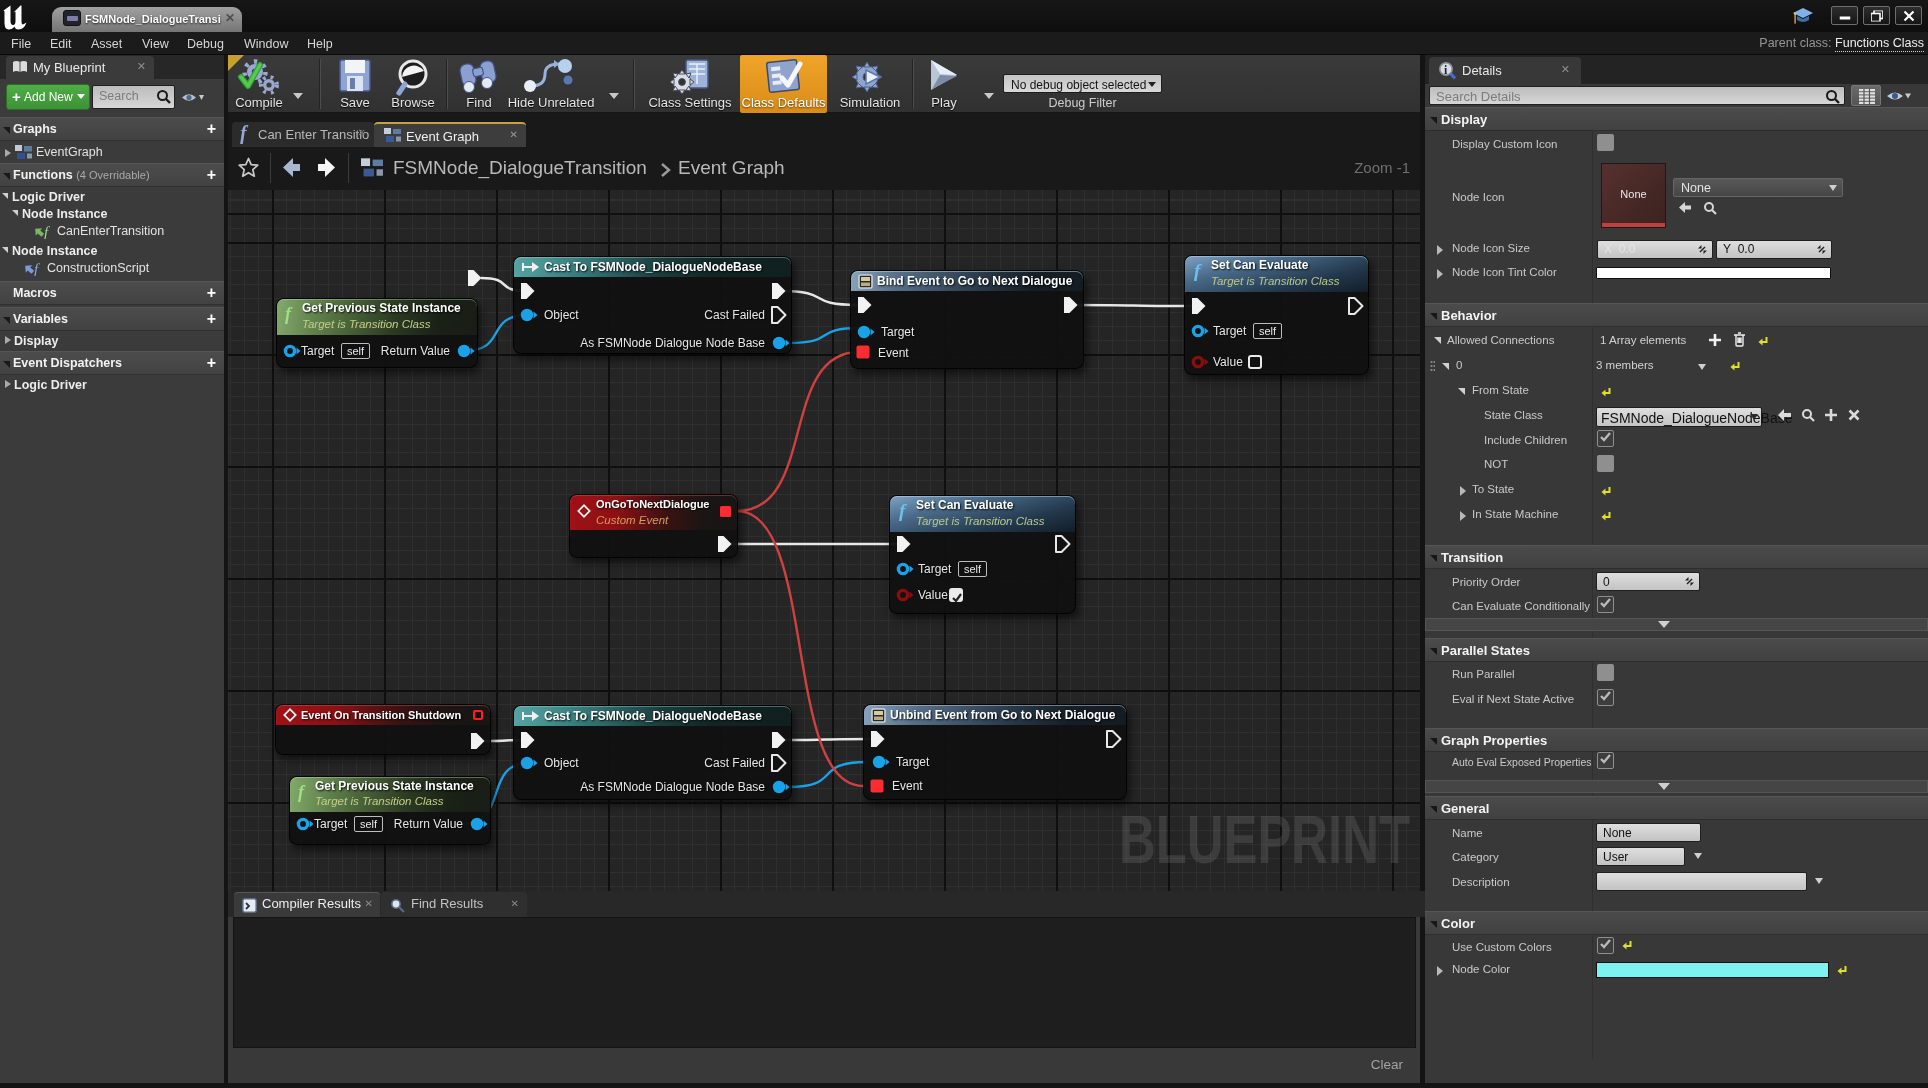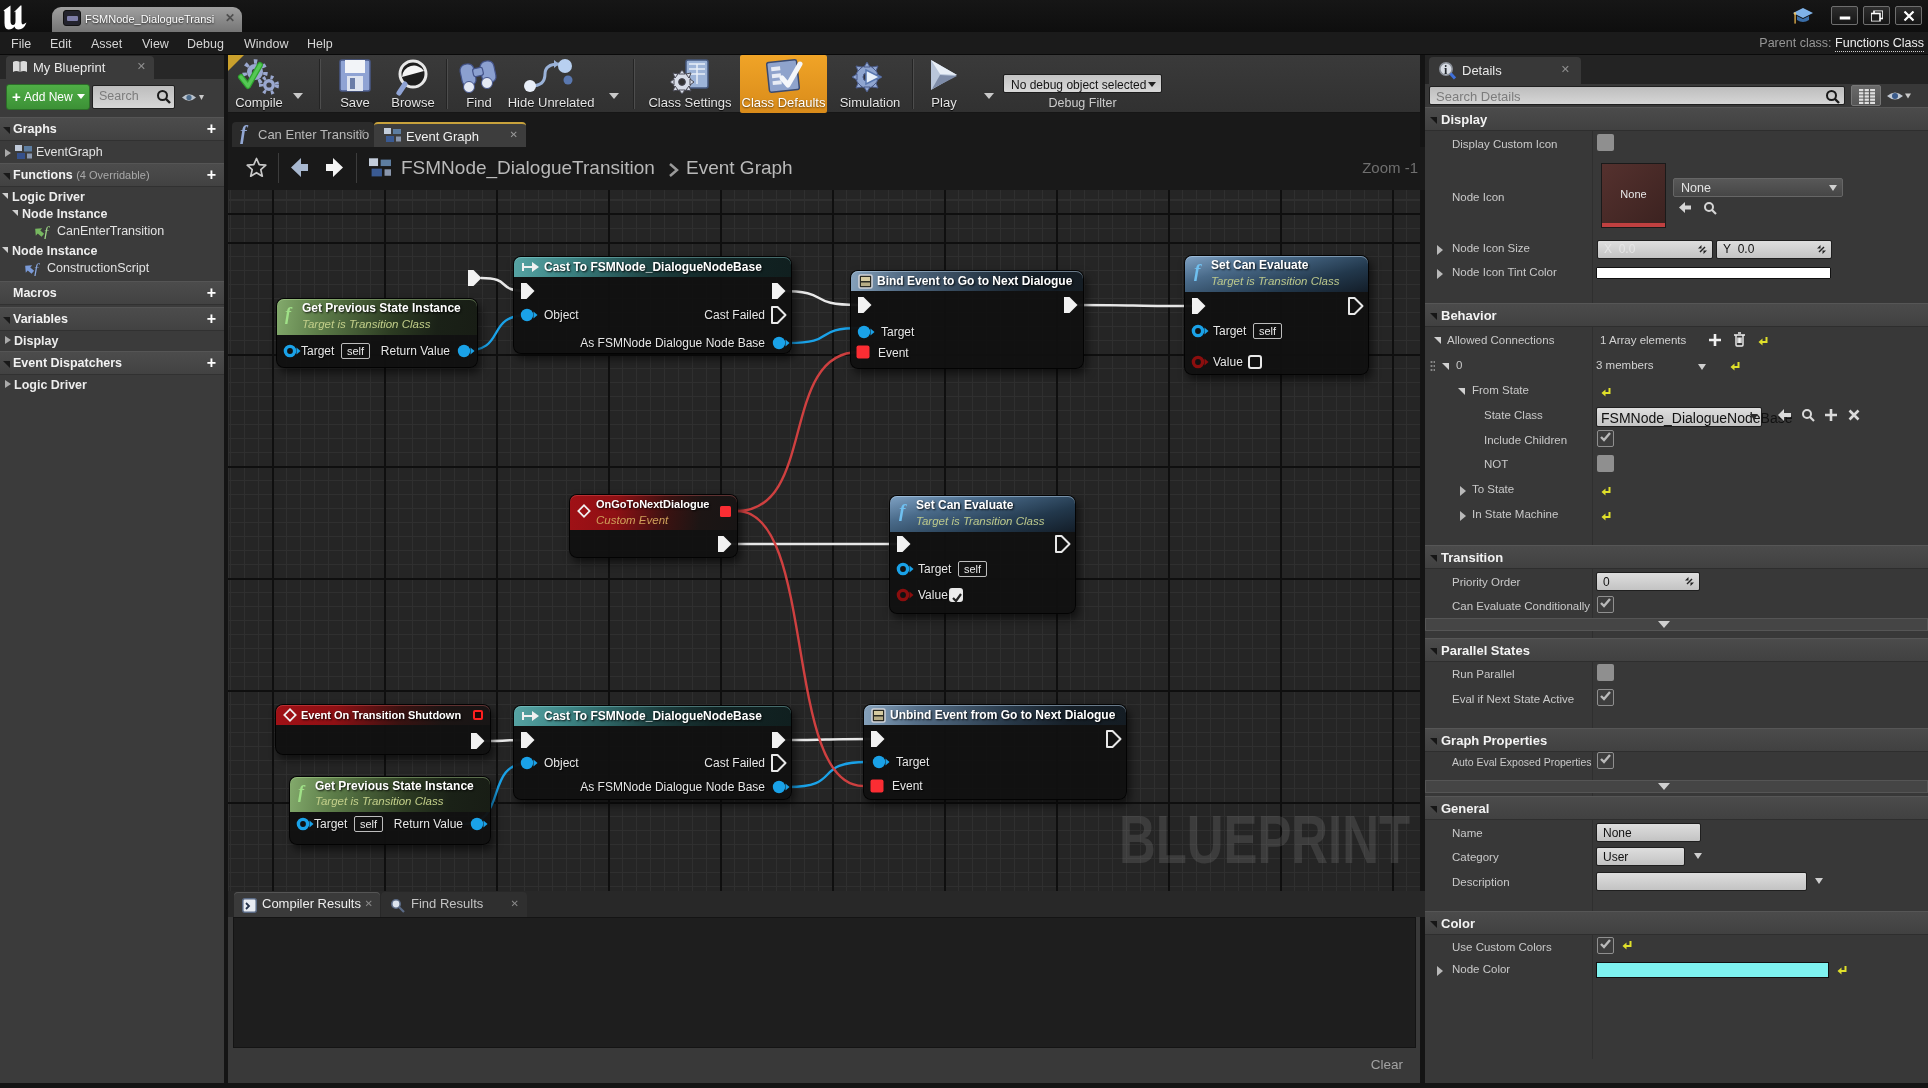--- a/index.html
+++ b/index.html
@@ -6,21 +6,21 @@
 html,body { width:1928px; height:1088px; background:#141414; overflow:hidden; }
 body { font-family:"Liberation Sans", sans-serif; -webkit-font-smoothing:antialiased; }
 #root { position:relative; width:1928px; height:1088px; background:#141414; }
 
 
 #titlebar { position:absolute; left:0; top:0; width:1928px; height:32px; background:linear-gradient(#161616,#0e0e0e); }
 #uelogo { position:absolute; left:2px; top:2px; width:28px; height:29px; }
 #assettab { position:absolute; left:52px; top:7px; width:190px; height:25px; background:linear-gradient(#a0a0a0,#757575); border-radius:9px 9px 0 0; }
 #assettab .ticon { position:absolute; left:11px; top:3px; width:18px; height:16px; background:#23232d; border-radius:3px; border:1px solid #111; }
 #assettab .ticon i { position:absolute; left:3px; top:5px; width:11px; height:5px; background:#7d7da8; border-radius:1px; }
-#assettab .ttext { position:absolute; left:33px; top:6px; font-size:11px; font-weight:normal; color:#fdfdfd; text-shadow:0 1px 2px rgba(0,0,0,.8); }
+#assettab .ttext { position:absolute; left:33px; top:6px; font-size:11px; font-weight:bold; color:#fdfdfd; text-shadow:0 1px 2px rgba(0,0,0,.8); }
 #assettab .tx { position:absolute; right:7px; top:4px; font-size:12px; color:#4e4e4e; font-weight:bold; }
 #winbtns { position:absolute; right:6px; top:6px; display:flex; gap:5px; }
 .winbtn { width:27px; height:19px; background:linear-gradient(#2e2e2e,#151515); border:1px solid #6e6e6e; border-radius:2px; position:relative; }
 .winbtn svg { position:absolute; left:50%; top:50%; transform:translate(-50%,-50%); }
 #gradcap { position:absolute; right:113px; top:6px; width:24px; height:21px; }
 
 
 #menubar { position:absolute; left:0; top:32px; width:1928px; height:23px; background:#1b1b1b; border-bottom:1px solid #0a0a0a; }
 #menubar .mi { position:absolute; top:5px; font-size:12.5px; color:#d6d6d6; }
 #parentclass { position:absolute; right:4px; top:4px; font-size:12.5px; }
@@ -66,21 +66,21 @@
 #debugbox .dd { position:absolute; right:5px; top:7px; width:0; height:0; border:4px solid transparent; border-top:5px solid #222; }
 #debuglbl { position:absolute; left:775px; top:41px; width:159px; text-align:center; font-size:12.5px; color:#cdcdcd; }
 
 
 #graphpanel { position:absolute; left:228px; top:113px; width:1192px; height:970px; background:#191919; }
 .gtab { position:absolute; top:9px; height:25px; border-radius:4px 4px 0 0; }
 .gtab .x { position:absolute; right:8px; top:5px; font-size:11px; color:#909090; }
 .gtab .txt { position:absolute; left:26px; top:5px; font-size:12.5px; }
 #gtab1 { left:4px; width:142px; background:#2b2b2b; }
 #gtab2 { left:146px; width:152px; background:#3d3d3d; border-top:2px solid #c8a23c; }
-#breadcrumb { position:absolute; left:8px; top:34px; width:1192px; height:43px; background:#191919; }
+#breadcrumb { position:absolute; left:0; top:34px; width:1192px; height:43px; background:#191919; }
 #breadcrumb .bigtxt { position:absolute; top:10px; font-size:19px; color:#b9b9b9; }
 #zoomtxt { position:absolute; right:10px; top:12px; font-size:15px; font-weight:normal; color:#6f6f6f; }
 #gcontent { position:absolute; left:0; top:77px; width:1192px; height:701px; overflow:hidden;
   background-color:#252525;
   background-image:
     repeating-linear-gradient(to right, #0f0f0f 0 2px, transparent 2px 112px),
     repeating-linear-gradient(to bottom, #0f0f0f 0 2px, transparent 2px 112px),
     repeating-linear-gradient(to right, #2f2f2f 0 1px, transparent 1px 14px),
     repeating-linear-gradient(to bottom, #2f2f2f 0 1px, transparent 1px 14px);
   background-position: 44px 52px, 44px 52px, 2px 10px, 2px 10px; }

